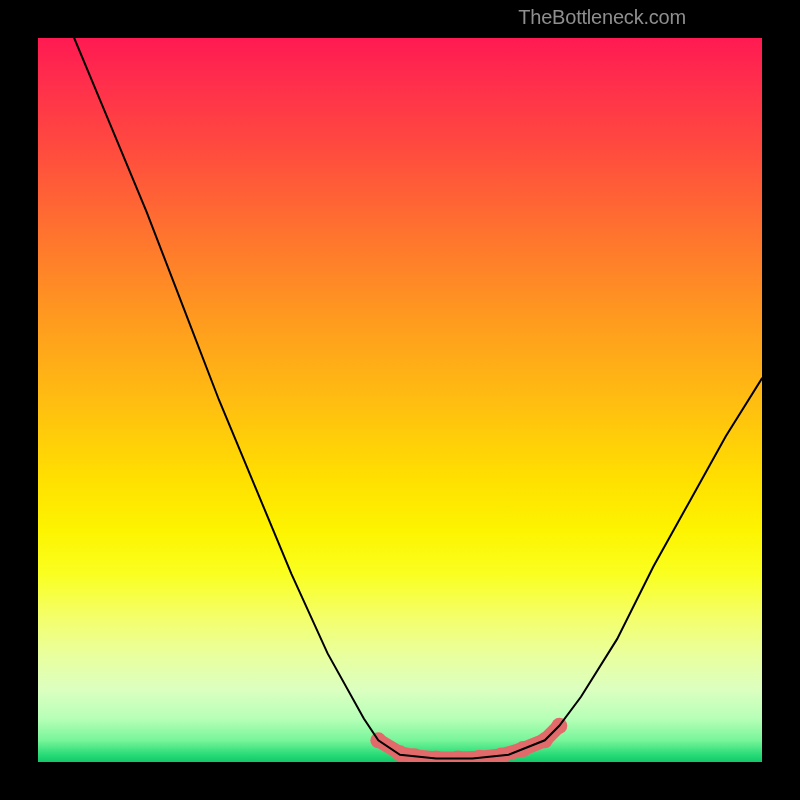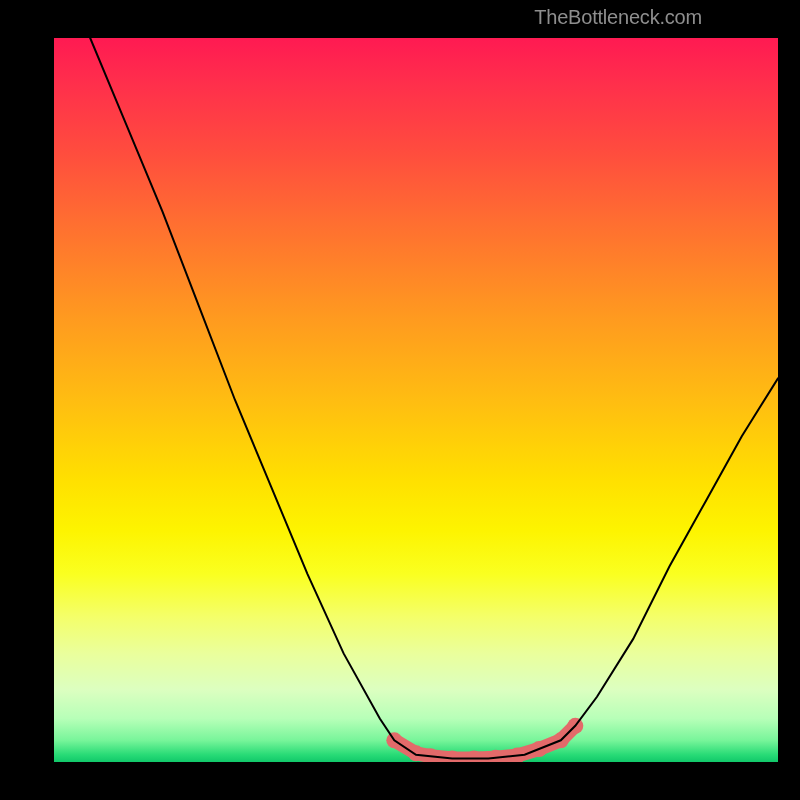--- a/index.html
+++ b/index.html
@@ -6,21 +6,21 @@
     margin: 0;
     padding: 0;
     width: 800px;
     height: 800px;
     background: #000;
     overflow: hidden;
     font-family: Arial, Helvetica, sans-serif;
   }
   .frame {
     position: absolute;
-    left: 16px;
+    left: 0;
     top: 0;
     width: 700px;
     height: 800px;
     background: #000;
     border-radius: 15px;
   }
   .plot {
     position: absolute;
     left: 38px;
     top: 38px;

